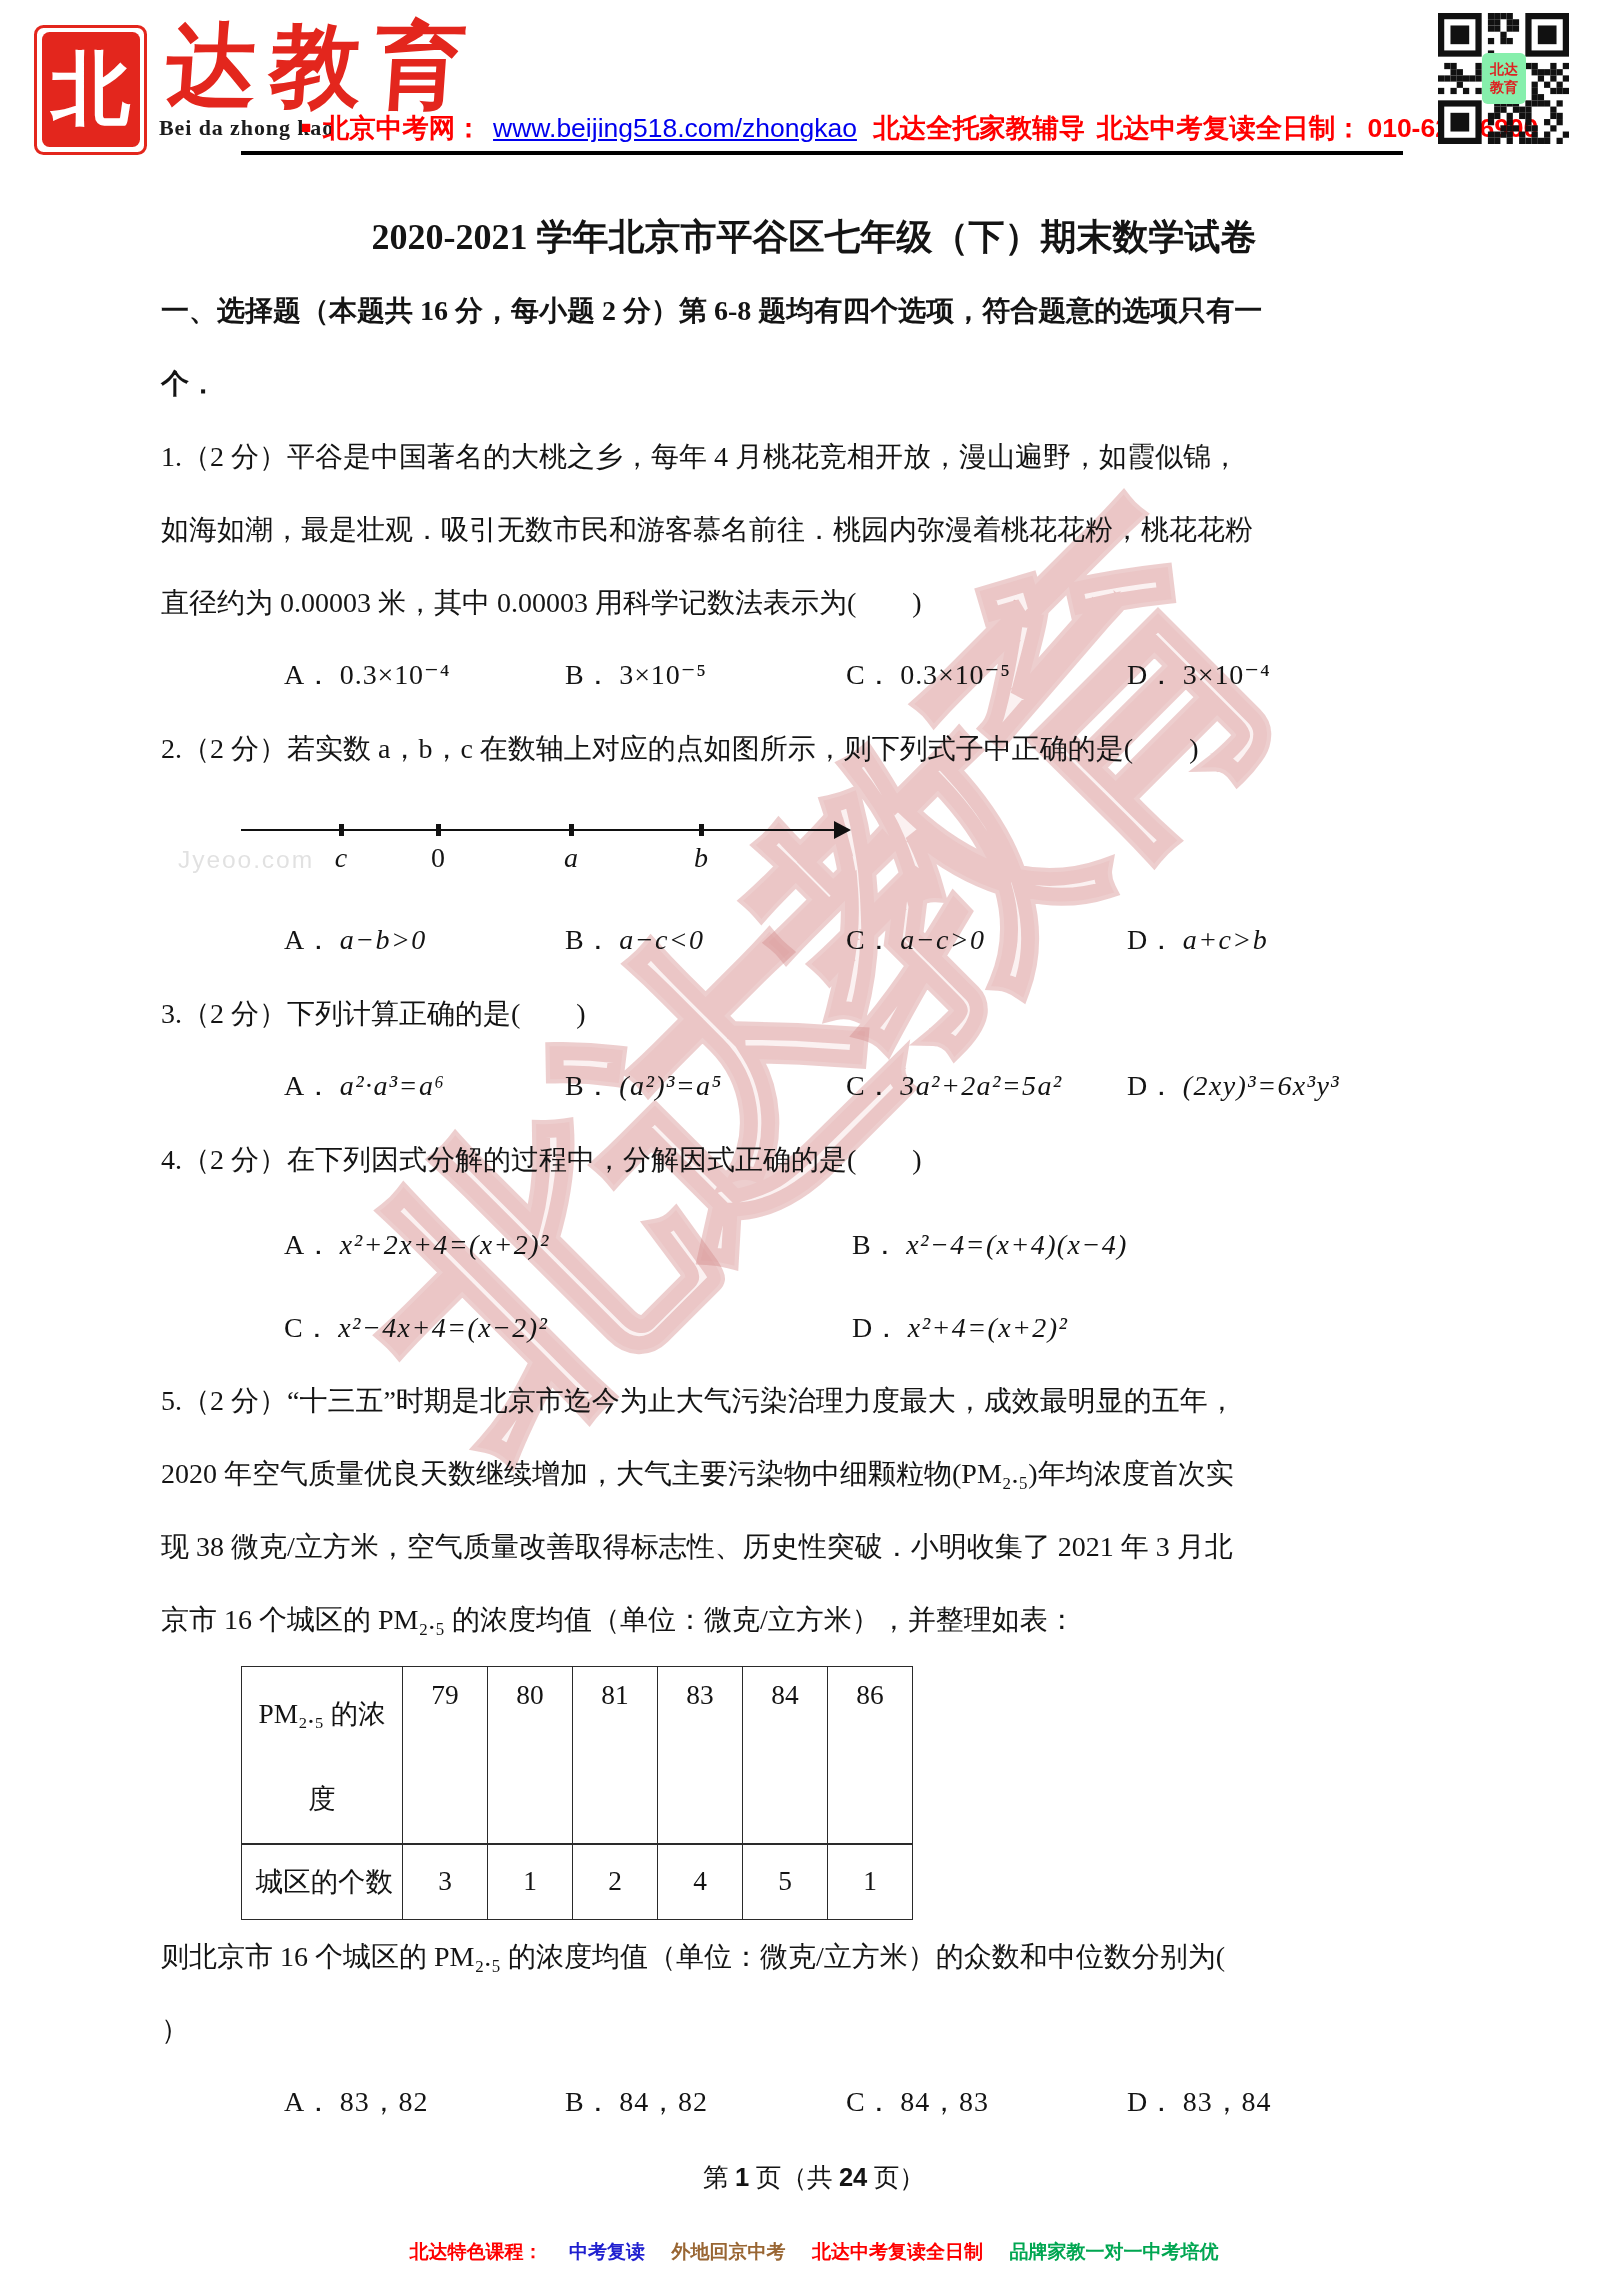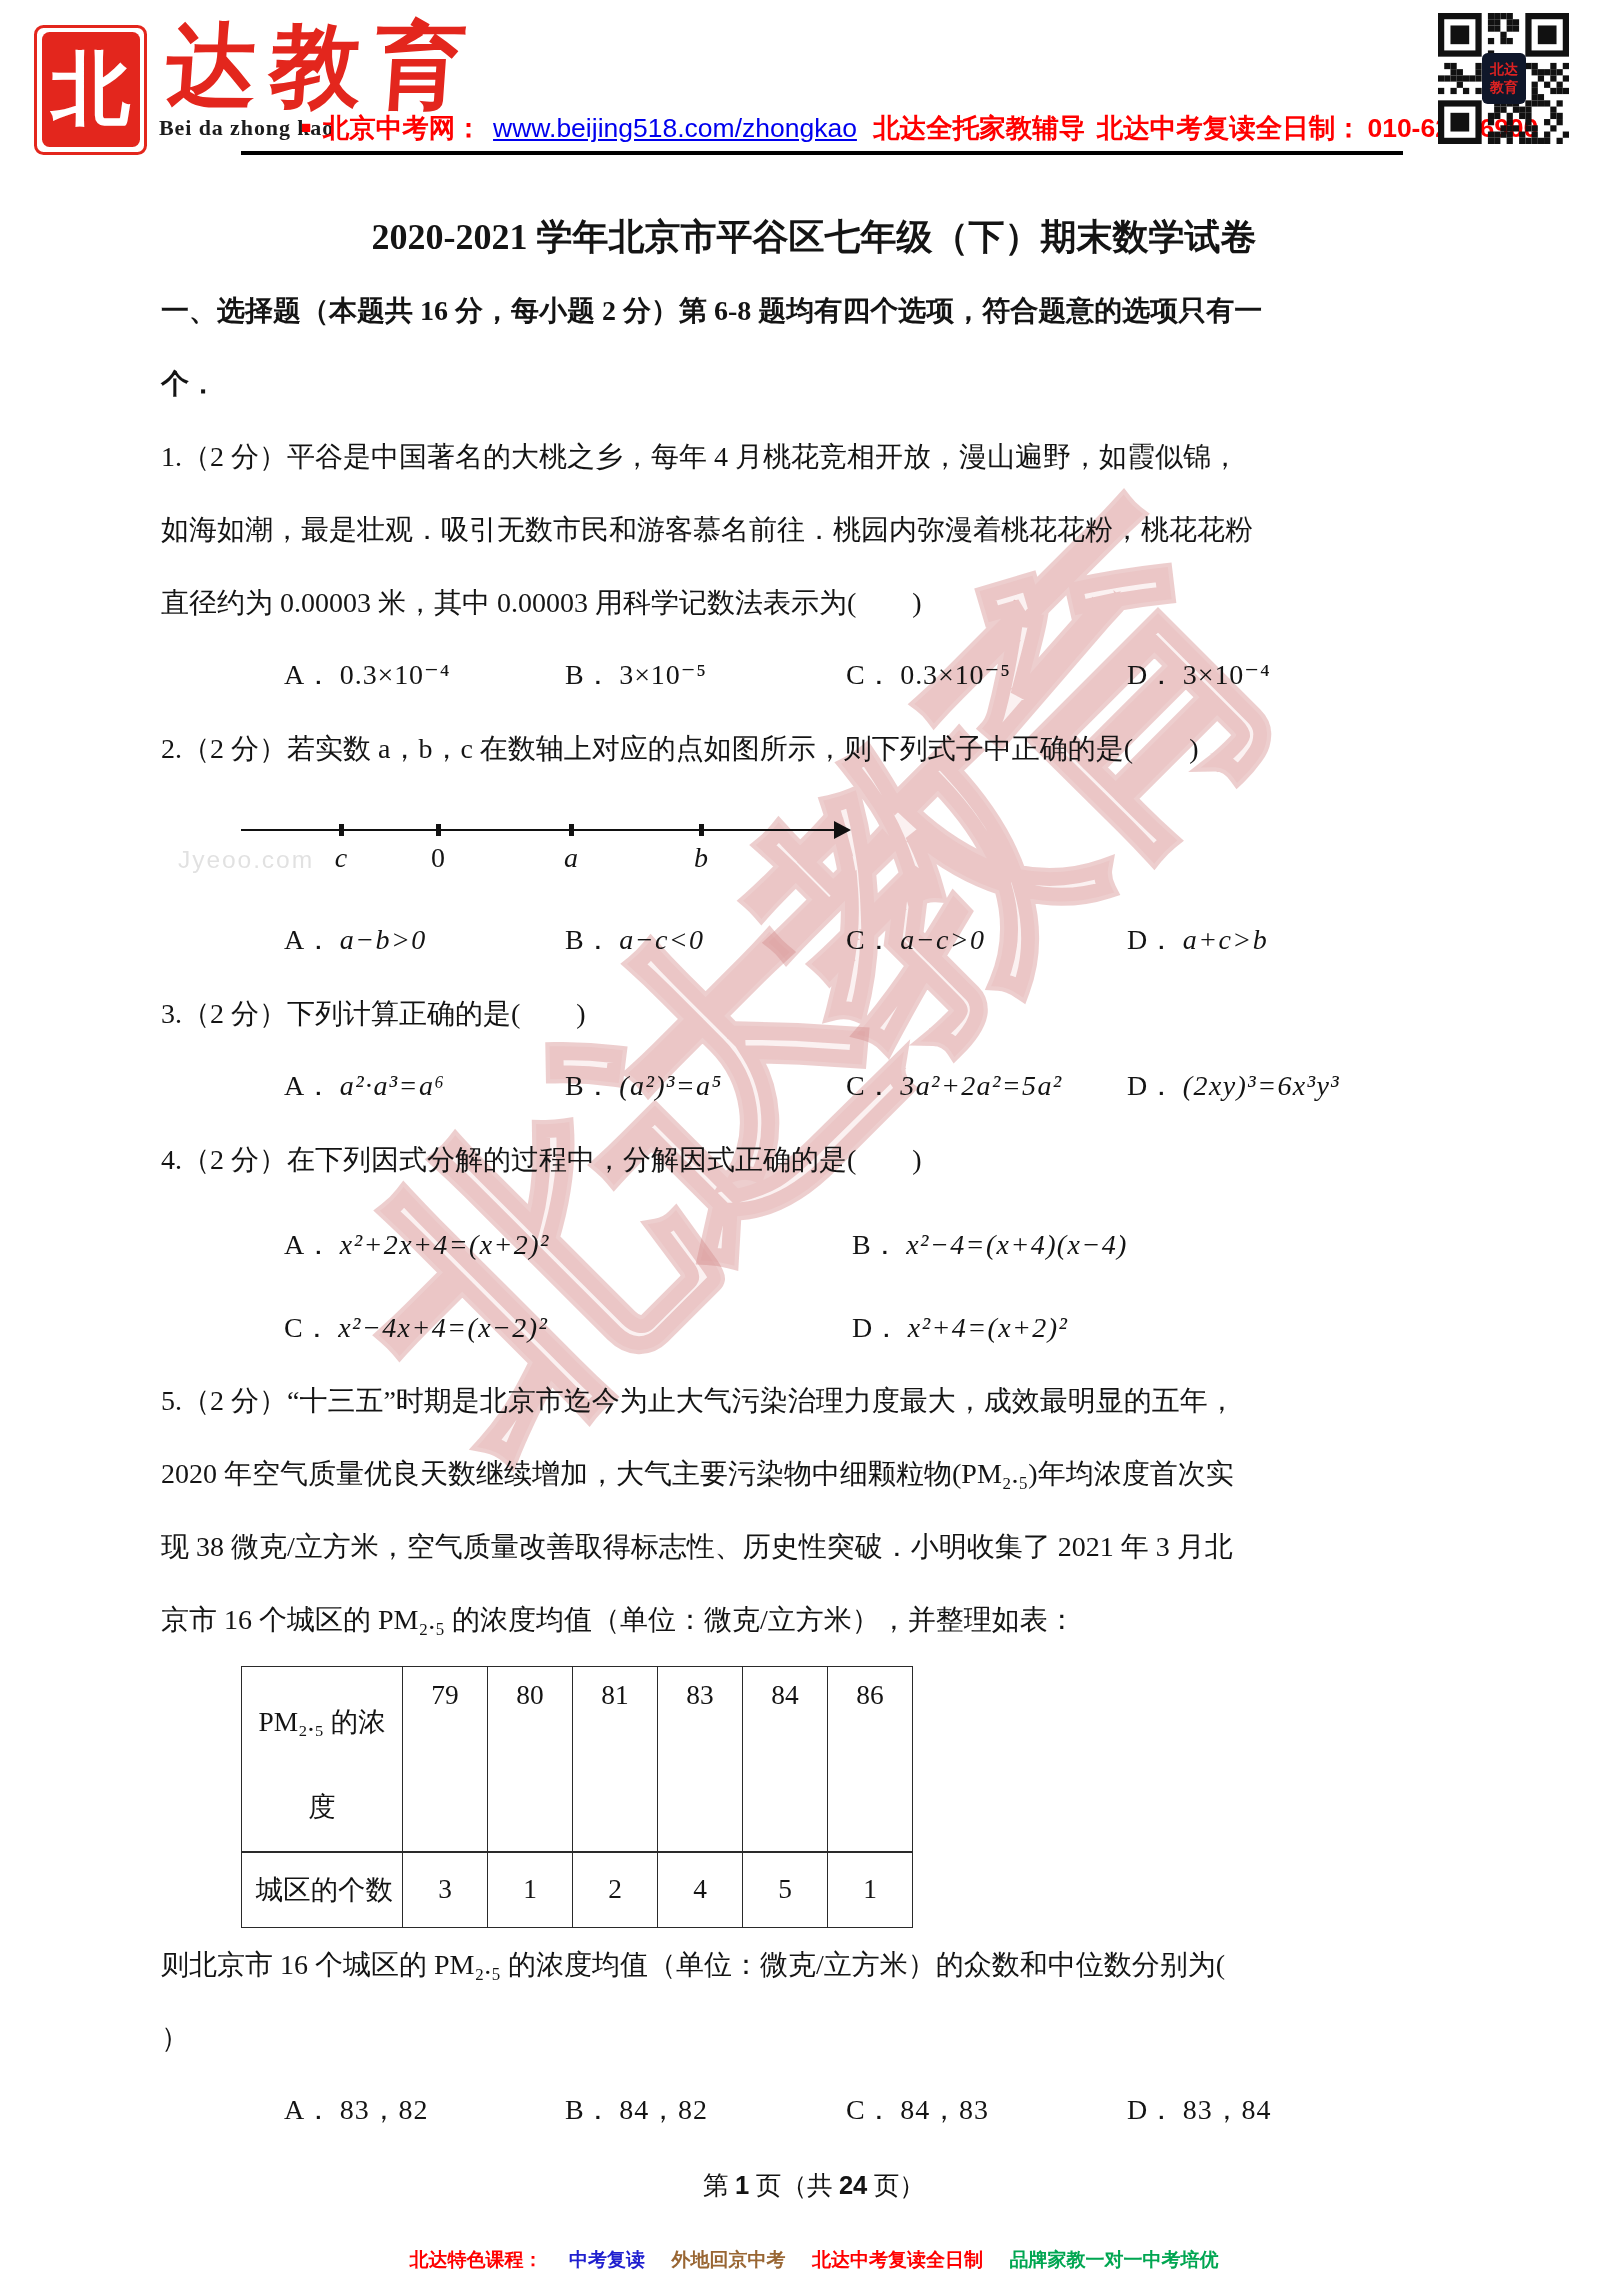--- a/index.html
+++ b/index.html
@@ -31,21 +31,21 @@
   .tagline{
     position:absolute;left:301px;top:110px;display:flex;align-items:center;gap:11.4px;
     font-family:"Liberation Sans","DejaVu Sans",sans-serif;font-size:26.5px;font-weight:bold;white-space:nowrap;
   }
   .tag-red{color:#ff0000;}
   .tag-bullet{font-size:17px;color:#ff0000;}
   .tag-link{color:#0000ee;text-decoration:underline;font-weight:normal;cursor:pointer;}
   .hdr-rule{position:absolute;left:241px;top:151px;width:1162px;height:3.8px;background:#000;}
   #qr{position:absolute;left:1438px;top:13.2px;width:131px;height:131px;}
   #qr-badge{
-    position:absolute;left:44px;top:40px;width:44px;height:51px;background:#0f172a;
+    position:absolute;left:44px;top:40px;width:44px;height:51px;background:#86efac;
     border-radius:5.7px;display:flex;flex-direction:column;align-items:center;justify-content:center;
     font-size:14px;font-weight:bold;color:#d22;line-height:1.3;
   }
   
   #big-wm{
     position:absolute;left:151px;top:379px;width:1325px;height:1230px;
     display:flex;align-items:center;justify-content:center;z-index:0;pointer-events:none;
   }
   #big-wm span{
     transform:rotate(-45deg);font-weight:bold;font-size:303px;letter-spacing:-26.5px;
@@ -72,21 +72,21 @@
     border-left:17px solid #111;border-top:9.5px solid transparent;border-bottom:9.5px solid transparent;
   }
   .tick{position:absolute;top:35px;width:4.7px;height:12.3px;background:#111;}
   .axis-label{position:absolute;top:53px;width:38px;text-align:center;font-size:28px;font-style:italic;}
   .jyeoo{position:absolute;left:17px;top:57px;font-size:24.6px;color:rgba(120,120,120,0.22);
          font-family:"Liberation Sans",sans-serif;letter-spacing:1.9px;}
   
   table.freq{border-collapse:collapse;table-layout:fixed;margin:9.5px 0 0 80px;font-size:27.4px;}
   table.freq td{border:1.9px solid #2a2a2a;text-align:center;}
   tr.tr1 td{height:153px;vertical-align:top;}
-  tr.tr1 td.hcell{white-space:pre-line;text-align:center;line-height:85px;padding-top:13px;}
+  tr.tr1 td.hcell{white-space:pre-line;text-align:center;line-height:85px;padding-top:5px;}
   tr.tr1 td.vcell{text-align:center;padding-top:13.2px;}
   tr.tr2 td{height:72px;border-top:2.8px solid #2a2a2a;vertical-align:middle;}
   tr.tr2 td.hcell{padding-left:5.7px;}
   tr.tr2 td.vcell{text-align:center;}
   
   .page-num{
     text-align:center;font-size:25.6px;margin-top:21px;line-height:34px;
   }
   .page-num .num{font-weight:bold;font-family:"Liberation Sans",sans-serif;}
   .banner{

